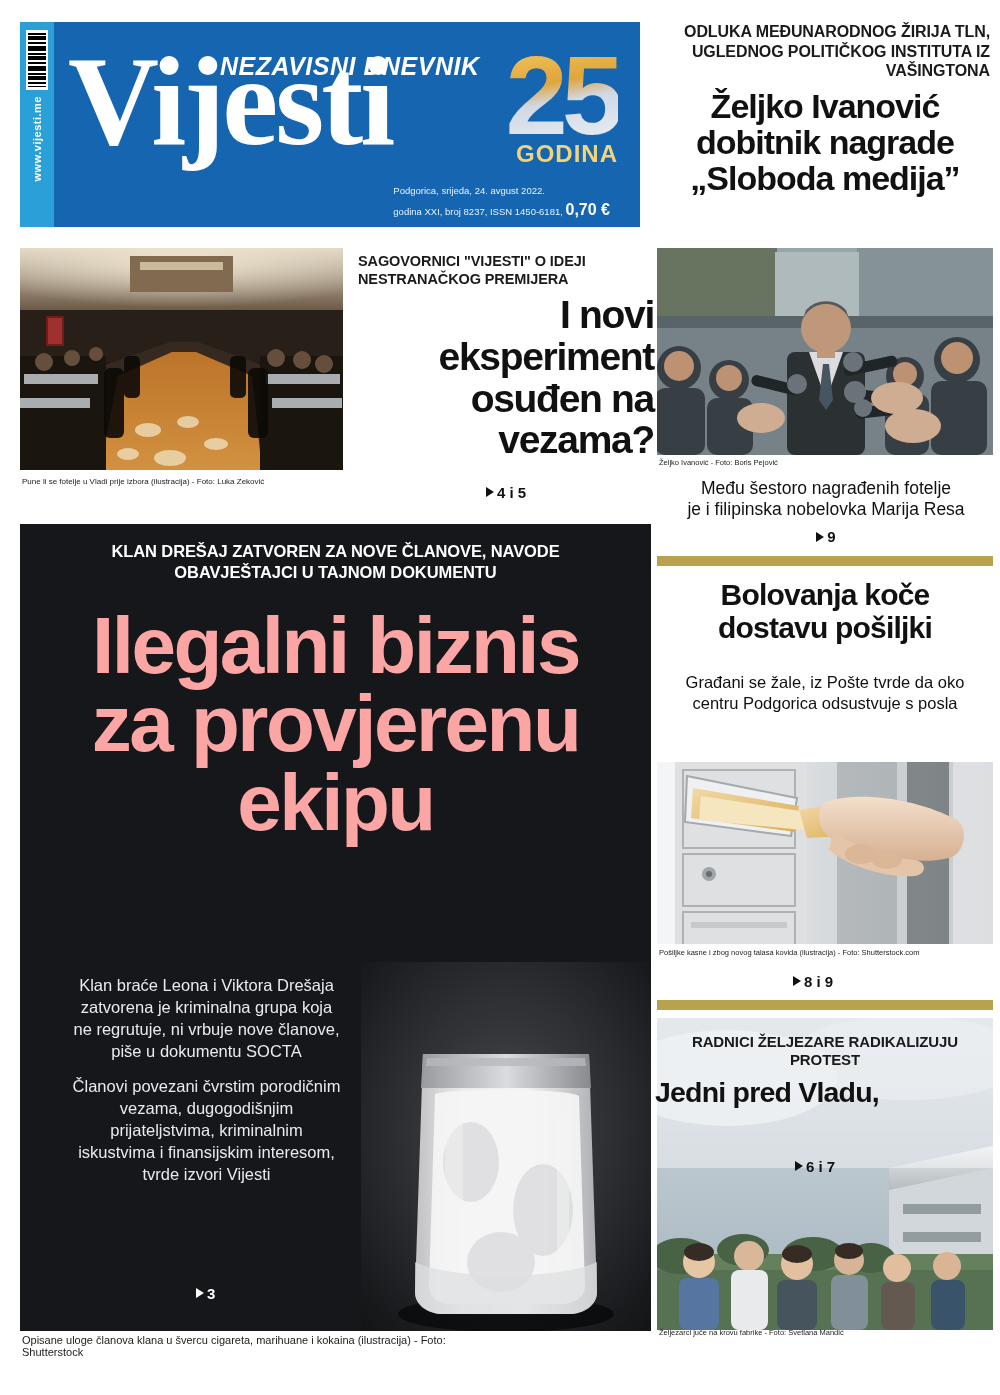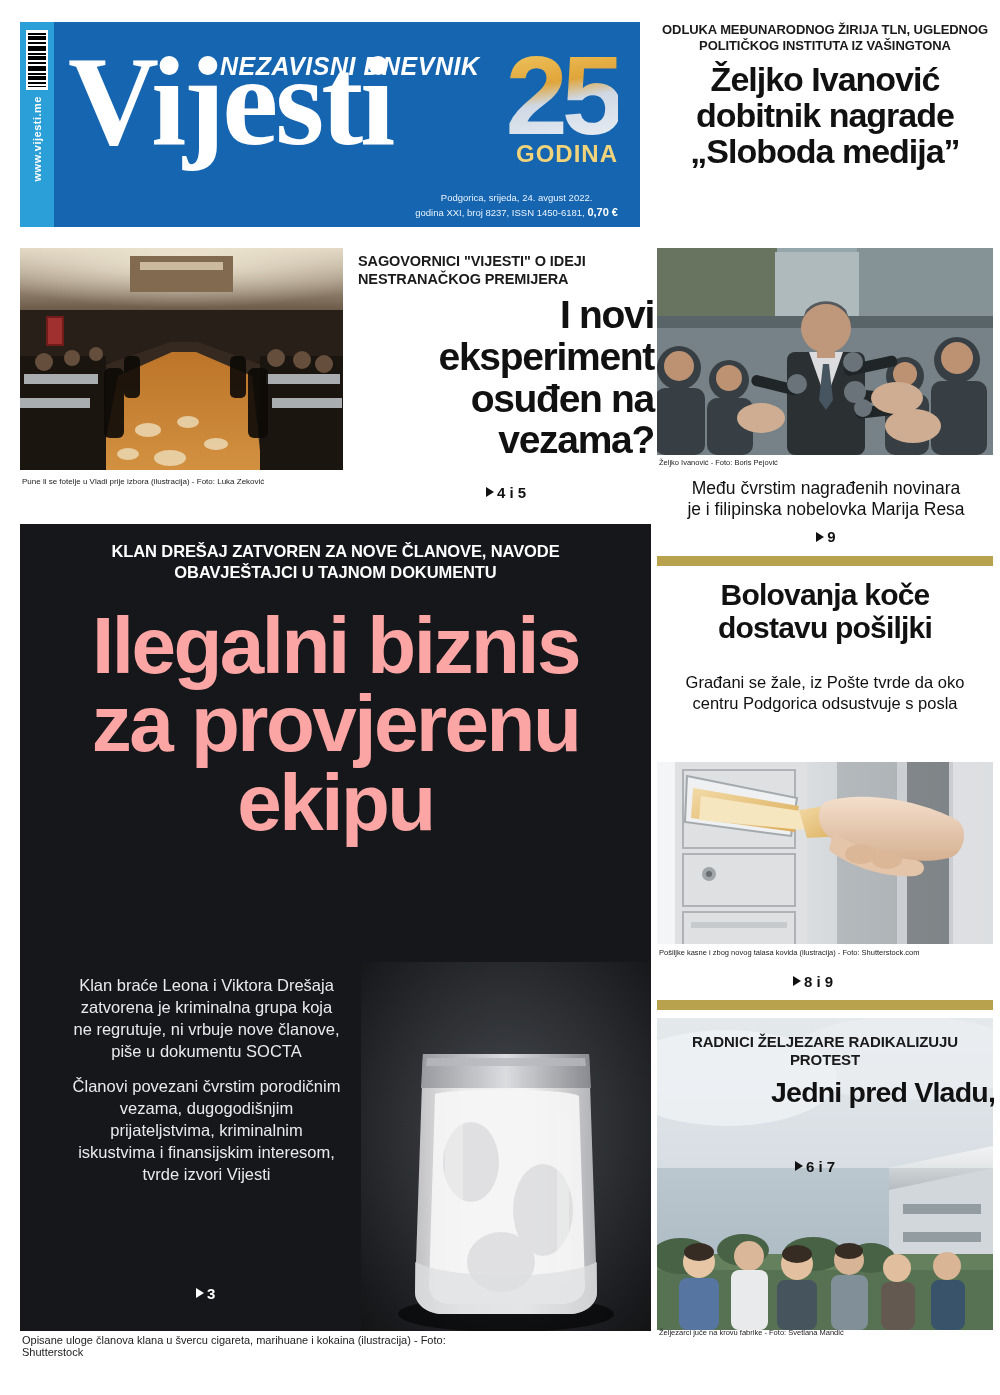--- a/index.html
+++ b/index.html
@@ -60,30 +60,30 @@
     font-weight:bold;font-size:112px;line-height:1;
     background:linear-gradient(170deg,#f5cf6b 0%,#e0a53a 40%,#cfd8e4 55%,#eef3f8 100%);
     -webkit-background-clip:text;background-clip:text;color:transparent;
     text-align:right;letter-spacing:-6px;
   }
   .anniv-word{
     font-weight:bold;font-size:24px;letter-spacing:1px;
     color:#f0d37a;text-align:right;margin-top:-12px;
   }
   .mast-meta{
-    position:absolute;right:22px;bottom:6px;text-align:center;
+    position:absolute;right:30px;bottom:6px;text-align:left;
     color:#e8f2fb;font-size:9.5px;line-height:1.45;
   }
-  .mast-meta b{color:#fff;font-size:11px;margin-top:48px;}
+  .mast-meta b{color:#fff;font-size:16px;margin-top:48px;}
 
   
   .tr-block{position:absolute;left:660px;top:22px;width:330px;}
   .tr-kicker{
-    font-size:13px;font-weight:bold;line-height:1.22;
-    color:#1a1a1a;text-align:center;letter-spacing:-.1px;
+    font-size:16px;font-weight:bold;line-height:1.22;
+    color:#1a1a1a;text-align:right;letter-spacing:-.1px;
   }
   .tr-head{
     margin-top:7px;font-size:34px;font-weight:bold;line-height:1.07;
     text-align:center;letter-spacing:-1px;color:#111;
   }
 
   
   .lt-photo{
     position:absolute;left:20px;top:248px;width:323px;height:222px;
     background:#2a2420;overflow:hidden;
@@ -185,21 +185,21 @@
     overflow:hidden;background:#9aa7ae;
   }
   .zel-kicker{
     position:absolute;left:660px;top:1033px;width:330px;
     font-size:15px;font-weight:bold;line-height:1.22;text-align:center;
     color:#1a1a1a;letter-spacing:-.1px;
   }
   .zel-head{
     position:absolute;left:655px;top:1077px;width:340px;
     font-size:28.5px;font-weight:bold;line-height:1.1;
-    text-align:right;letter-spacing:-.8px;color:#111;
+    text-align:left;letter-spacing:-.8px;color:#111;
   }
   .zel-pageref{position:absolute;left:795px;top:1157px;}
   .zel-caption{
     position:absolute;left:659px;top:1328px;width:336px;
     font-size:7.5px;color:#222;
   }
 
   
   .ph{position:absolute;inset:0;}
 </style>
@@ -370,21 +370,21 @@
       <g fill="#dab79a">
         <ellipse cx="240" cy="150" rx="26" ry="16"></ellipse>
         <ellipse cx="256" cy="178" rx="28" ry="17"></ellipse>
         <ellipse cx="104" cy="170" rx="24" ry="15"></ellipse>
       </g>
       <rect width="336" height="207" fill="#000" opacity=".05"></rect>
     </svg>
   </div>
   <div class="ri-caption">Željko Ivanović - Foto: Boris Pejović</div>
   <div class="ri-sub">
-    <div>Među čvrstim nagrađenih novinara</div>
+    <div>Među šestoro nagrađenih fotelje</div>
     <div>je i filipinska nobelovka Marija Resa</div>
     <div style="margin-top:6px;">
       <span class="pageref">
         <span class="tri"></span>
         <span>9</span>
       </span>
     </div>
   </div>
 
   <div class="gold-bar" style="left:657px;top:556px;width:336px;"></div>

